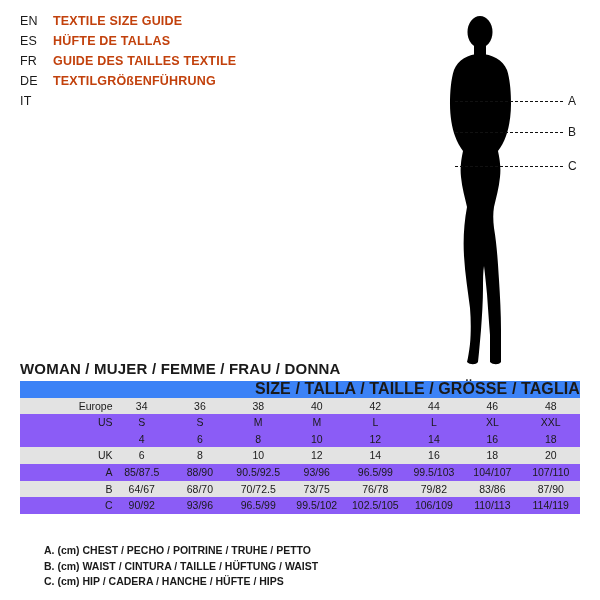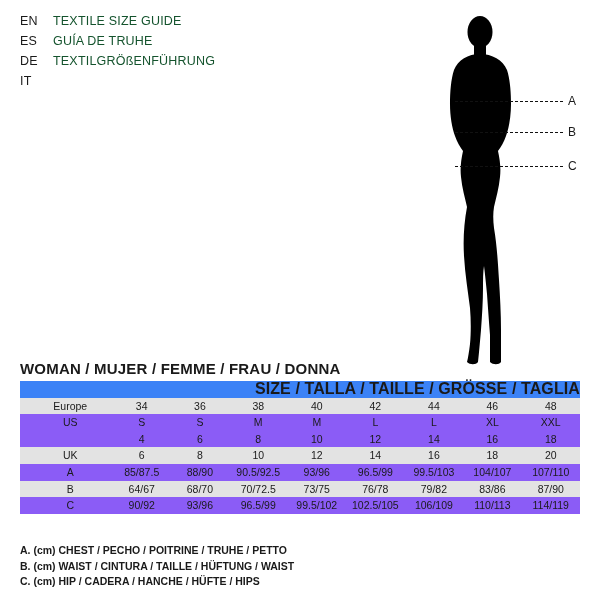--- a/index.html
+++ b/index.html
@@ -35,22 +35,23 @@
     height: 20px;
     font-size: 12.5px;
     letter-spacing: 0.2px;
   }
   .lang-code {
     width: 33px;
     flex: 0 0 33px;
     color: #1a1a1a;
   }
   .lang-title {
-    color: #14532d;
+    color: #c2410c;
     white-space: nowrap;
+    font-weight: bold;
   }
 
   
   .figure-wrap {
     position: absolute;
     left: 400px;
     top: 8px;
     width: 190px;
     height: 360px;
   }
@@ -109,55 +110,60 @@
     padding-left: 4px;
     letter-spacing: 0.1px;
   }
   .row-alt td {
     background: #e3e3e3;
   }
   .row-plain td {
     background: #8b5cf6;
   }
   td.rowlabel {
-    text-align: center;
+    text-align: right;
     padding-left: 8px;
     width: 86px;
   }
   td.cell {
     width: 59px;
   }
 
   
   .notes {
     position: absolute;
     left: 20px;
     top: 543px;
     font-size: 10.5px;
     font-weight: bold;
     line-height: 15.5px;
     color: #1a1a1a;
   }
   .note-line {
     white-space: nowrap;
+    margin-left: 24px;
   }
 </style>
 </head>
 <body>
 
 <div class="page">
 
   <div class="lang-block">
     <div class="lang-row">
       <span class="lang-code">EN</span>
       <span class="lang-title">TEXTILE SIZE GUIDE</span>
     </div>
     <div class="lang-row">
       <span class="lang-code">ES</span>
-      <span class="lang-title">GUÍA DE TRUHE</span>
+      <span class="lang-title">HÜFTE DE TALLAS</span>
+    </div>
+    <div class="lang-row">
+      <span class="lang-code">FR</span>
+      <span class="lang-title">GUIDE DES TAILLES TEXTILE</span>
     </div>
     <div class="lang-row">
       <span class="lang-code">DE</span>
       <span class="lang-title">TEXTILGRÖßENFÜHRUNG</span>
     </div>
     <div class="lang-row">
       <span class="lang-code">IT</span>
     </div>
   </div>
 

